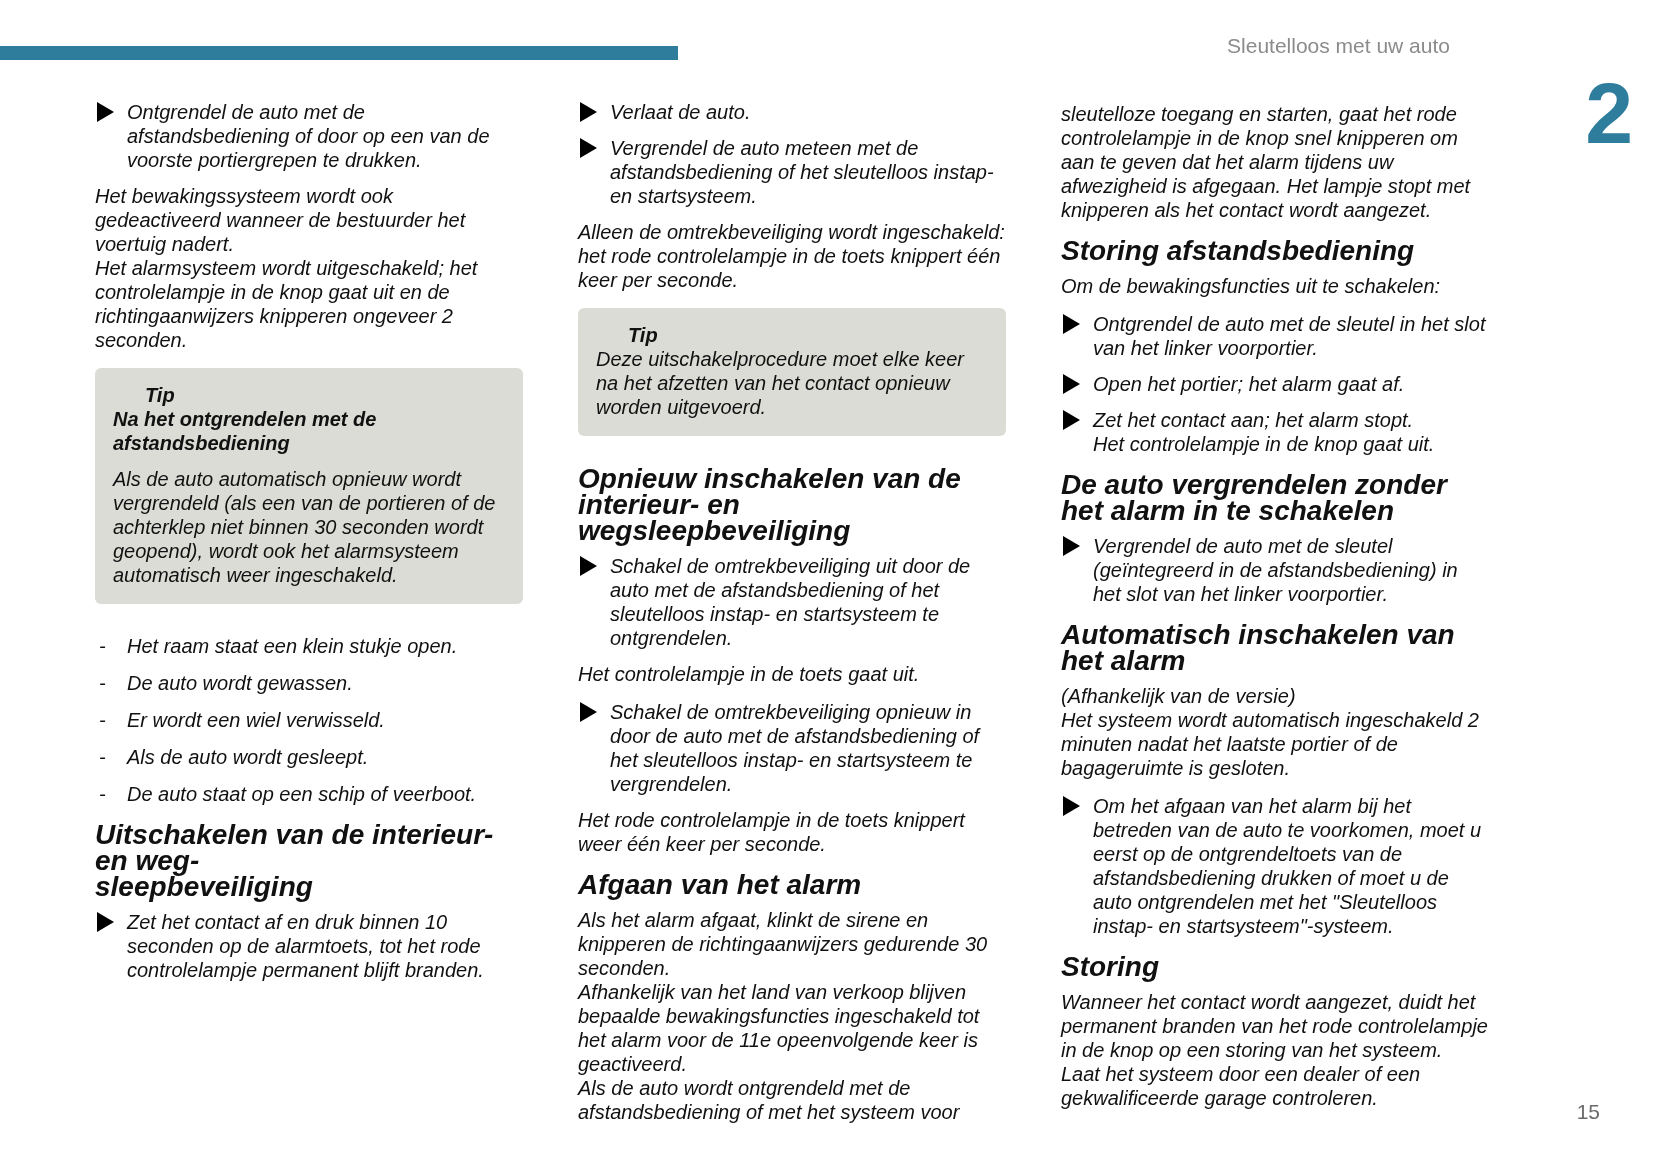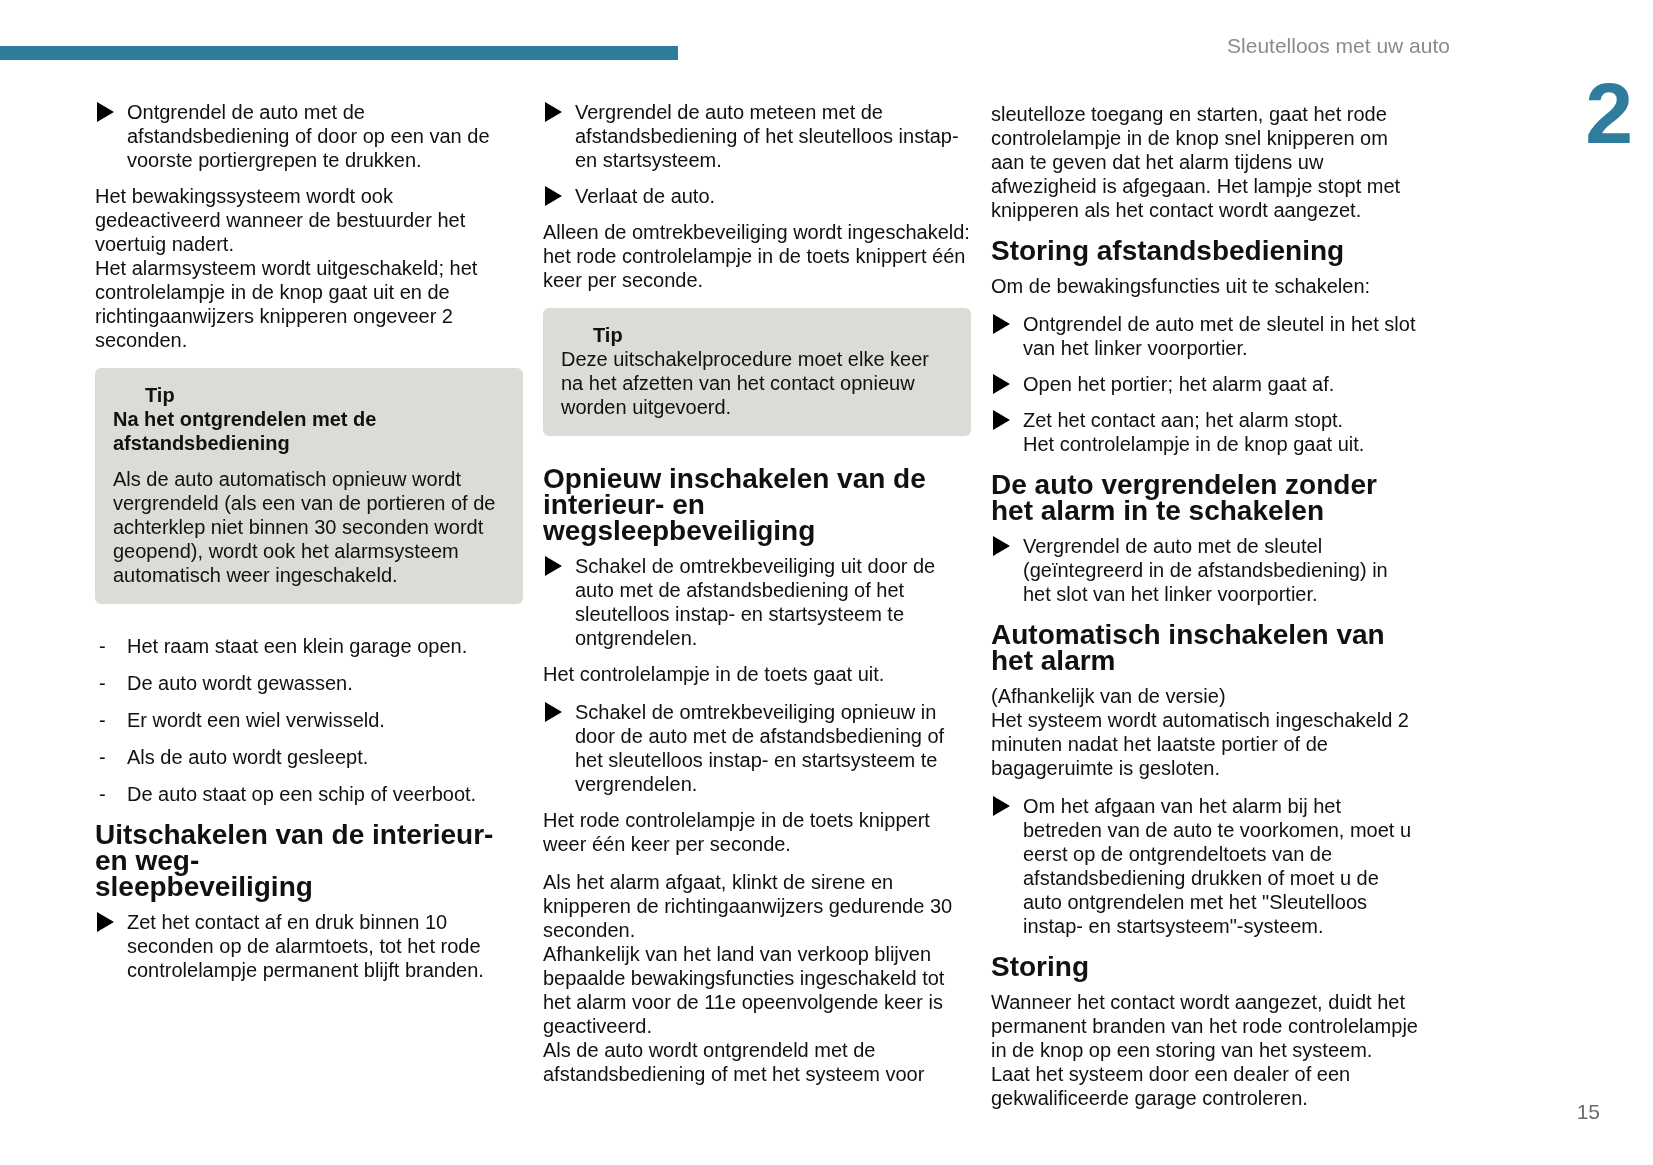--- a/index.html
+++ b/index.html
@@ -16,21 +16,21 @@
     font-family:"Liberation Sans", sans-serif;
     color:#111111;
     position:relative;
     overflow:hidden;
   }
   .topbar{position:absolute;left:0;top:46px;width:678px;height:14px;background:var(--accent);}
   .header-title{position:absolute;top:34px;right:203px;font-size:21px;color:var(--header-gray);}
   .chapter-num{position:absolute;top:70px;right:22px;font-size:86px;font-weight:bold;line-height:1;color:var(--accent);letter-spacing:-2px;}
   .page-number{position:absolute;top:1100px;right:53px;font-size:21px;font-weight:normal;color:var(--pagenum-gray);}
 
-  .content{position:absolute;left:95px;top:90px;display:flex;gap:20px;}
+  .content{position:absolute;left:95px;top:90px;display:flex;gap:55px;font-style:italic;}
   .col{width:428px;font-size:20px;line-height:24px;}
 
   .para{margin:10px 0 14px;white-space:pre-line;}
   .heading{font-weight:bold;font-size:28px;line-height:26px;margin:16px 0 8px;white-space:pre-line;}
 
   .bullet{display:flex;margin:10px 0 12px;}
   .arrow{flex:0 0 auto;width:0;height:0;border-left:17px solid #000;border-top:10px solid transparent;border-bottom:10px solid transparent;margin:2px 13px 0 2px;}
   .bullet-text{flex:1;white-space:pre-line;}
 
   .dash-item{display:flex;margin:7px 0 13px;}
@@ -65,21 +65,21 @@
         <span class="tip-dot"></span>
         <span class="tip-bar"></span>
       </span>
       <p class="tip-title">Tip</p>
       <p class="tip-subtitle">Na het ontgrendelen met de afstandsbediening</p>
       <p class="tip-body">Als de auto automatisch opnieuw wordt vergrendeld (als een van de portieren of de achterklep niet binnen 30 seconden wordt geopend), wordt ook het alarmsysteem automatisch weer ingeschakeld.</p>
     </div>
     <div>
       <div class="dash-item">
         <span class="dash">-</span>
-        <span>Het raam staat een klein garage open.</span>
+        <span>Het raam staat een klein stukje open.</span>
       </div>
       <div class="dash-item">
         <span class="dash">-</span>
         <span>De auto wordt gewassen.</span>
       </div>
       <div class="dash-item">
         <span class="dash">-</span>
         <span>Er wordt een wiel verwisseld.</span>
       </div>
       <div class="dash-item">
@@ -95,25 +95,25 @@
 sleepbeveiliging</h2>
     <div class="bullet">
       <span class="arrow"></span>
       <span class="bullet-text">Zet het contact af en druk binnen 10 seconden op de alarmtoets, tot het rode controlelampje permanent blijft branden.</span>
     </div>
   </div>
 
   <div class="col">
     <div class="bullet">
       <span class="arrow"></span>
-      <span class="bullet-text">Vergrendel de auto meteen met de afstandsbediening of het sleutelloos instap- en startsysteem.</span>
+      <span class="bullet-text">Verlaat de auto.</span>
     </div>
     <div class="bullet">
       <span class="arrow"></span>
-      <span class="bullet-text">Verlaat de auto.</span>
+      <span class="bullet-text">Vergrendel de auto meteen met de afstandsbediening of het sleutelloos instap- en startsysteem.</span>
     </div>
     <p class="para">Alleen de omtrekbeveiliging wordt ingeschakeld: het rode controlelampje in de toets knippert één keer per seconde.</p>
     <div class="tip">
       <span class="tip-icon">
         <span class="tip-dot"></span>
         <span class="tip-bar"></span>
       </span>
       <p class="tip-title">Tip</p>
       <p class="tip-body">Deze uitschakelprocedure moet elke keer na het afzetten van het contact opnieuw worden uitgevoerd.</p>
     </div>
@@ -121,20 +121,21 @@
     <div class="bullet">
       <span class="arrow"></span>
       <span class="bullet-text">Schakel de omtrekbeveiliging uit door de auto met de afstandsbediening of het sleutelloos instap- en startsysteem te ontgrendelen.</span>
     </div>
     <p class="para">Het controlelampje in de toets gaat uit.</p>
     <div class="bullet">
       <span class="arrow"></span>
       <span class="bullet-text">Schakel de omtrekbeveiliging opnieuw in door de auto met de afstandsbediening of het sleutelloos instap- en startsysteem te vergrendelen.</span>
     </div>
     <p class="para">Het rode controlelampje in de toets knippert weer één keer per seconde.</p>
+    <h2 class="heading">Afgaan van het alarm</h2>
     <p class="para">Als het alarm afgaat, klinkt de sirene en knipperen de richtingaanwijzers gedurende 30 seconden.
 Afhankelijk van het land van verkoop blijven bepaalde bewakingsfuncties ingeschakeld tot het alarm voor de 11e opeenvolgende keer is geactiveerd.
 Als de auto wordt ontgrendeld met de afstandsbediening of met het systeem voor</p>
   </div>
 
   <div class="col">
     <p class="para" style="margin-top:12px;">sleutelloze toegang en starten, gaat het rode controlelampje in de knop snel knipperen om aan te geven dat het alarm tijdens uw afwezigheid is afgegaan. Het lampje stopt met knipperen als het contact wordt aangezet.</p>
     <h2 class="heading">Storing afstandsbediening</h2>
     <p class="para">Om de bewakingsfuncties uit te schakelen:</p>
     <div class="bullet">

